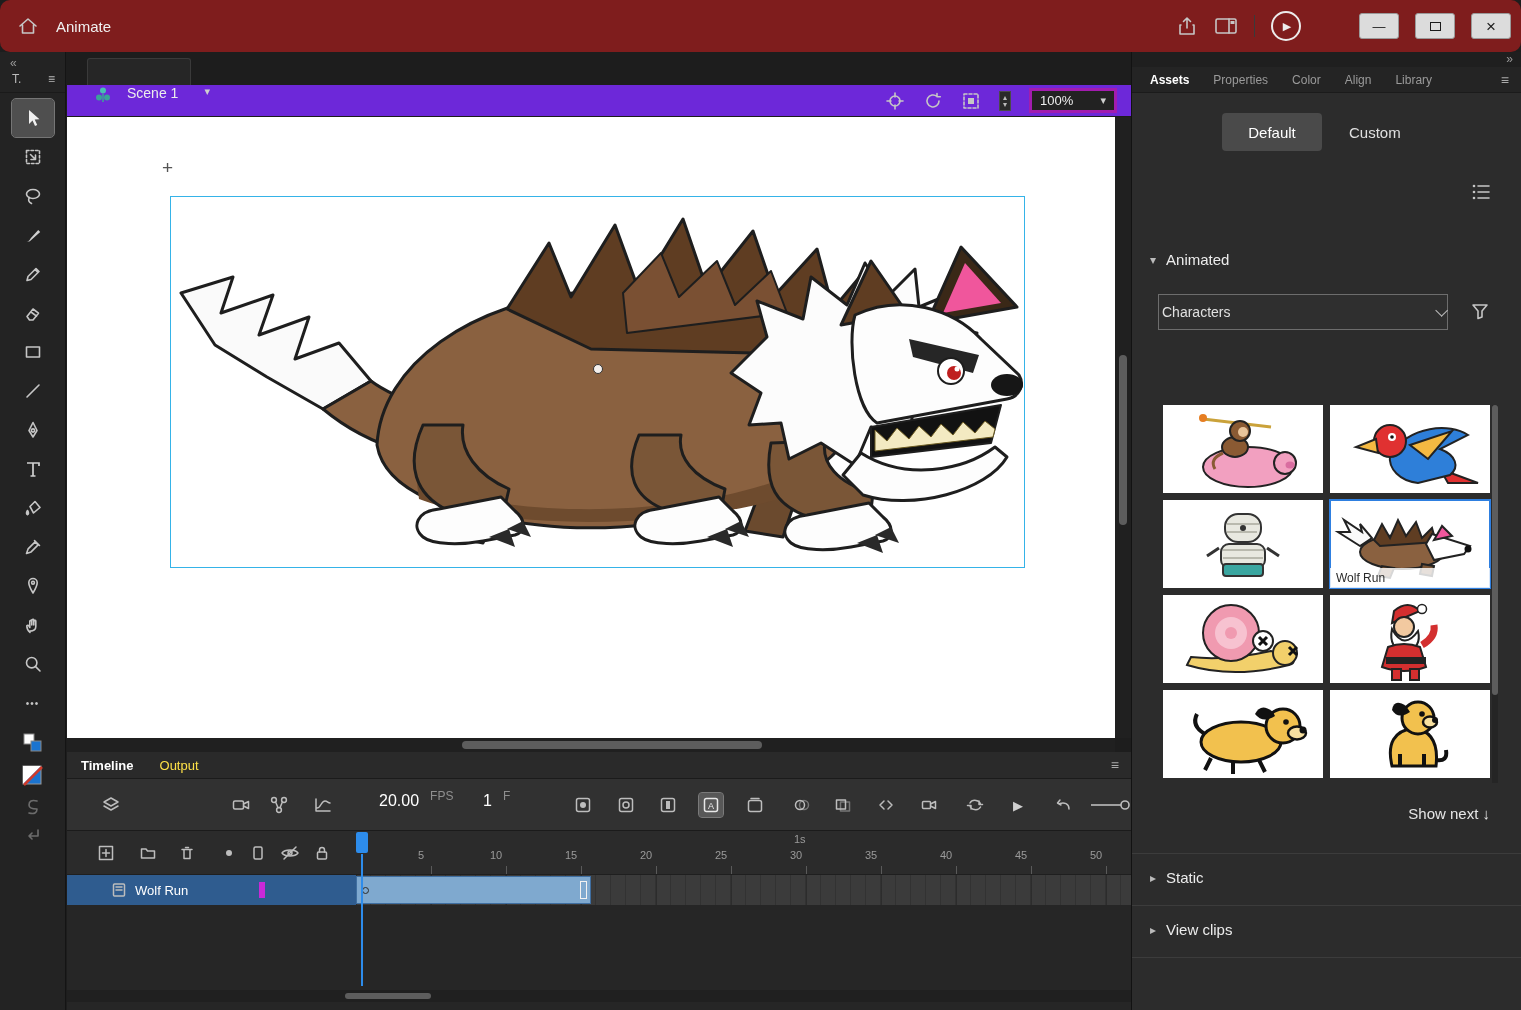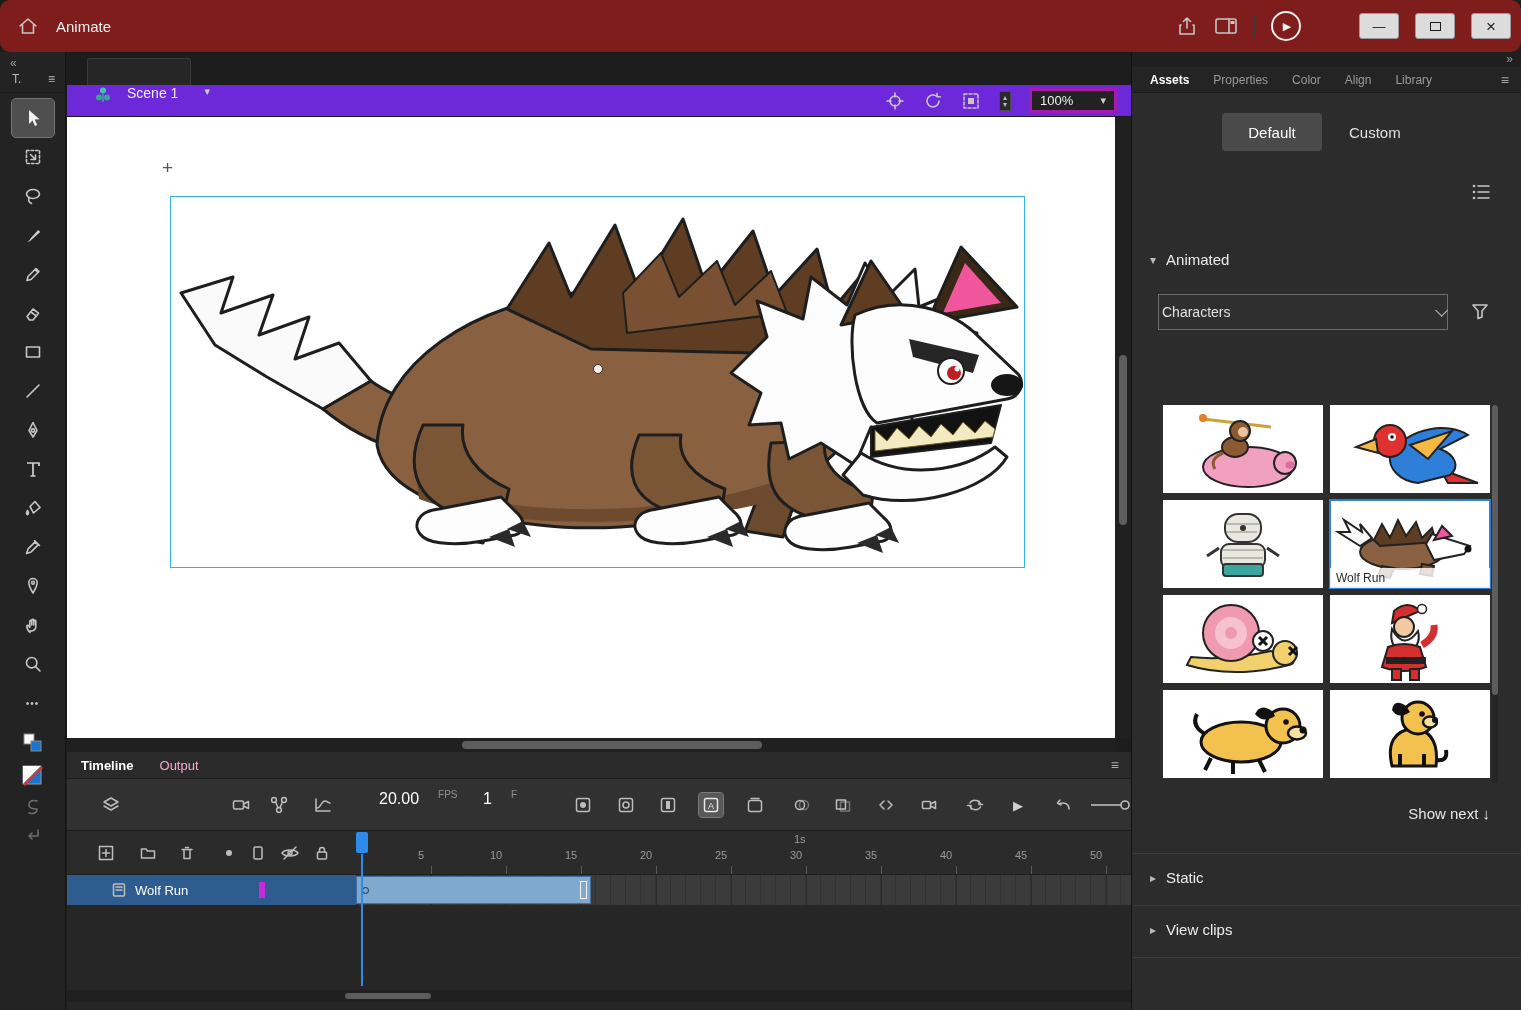--- a/index.html
+++ b/index.html
@@ -44,27 +44,27 @@
 .transform-dot{position:absolute;left:526px;top:247px;width:10px;height:10px;border:1.5px solid #333;border-radius:50%;background:rgba(255,255,255,.9);}
 .v-scroll{position:absolute;left:1115px;top:117px;width:16px;height:621px;background:#202020;}
 .v-thumb{position:absolute;left:4px;top:238px;width:8px;height:170px;background:#5d5d5d;border-radius:4px;}
 .h-scroll{position:absolute;left:67px;top:738px;width:1048px;height:14px;background:#202020;}
 .h-thumb{position:absolute;left:395px;top:3px;width:300px;height:8px;background:#5d5d5d;border-radius:4px;}
 
 
 .timeline{position:absolute;left:67px;top:752px;width:1064px;height:258px;background:#262626;}
 .tl-tabs{height:27px;background:#2a2a2a;border-bottom:1px solid #1b1b1b;display:flex;align-items:center;padding:0 14px;gap:26px;font-size:13px;position:relative;}
 .tl-tab-active{color:#fff;font-weight:bold;}
-.tl-tab{color:#f9a8d4;}
+.tl-tab{color:#fde047;}
 .tl-menu{position:absolute;right:12px;color:#aaa;font-size:14px;}
 .tl-toolbar{position:relative;height:52px;background:#313131;border-bottom:1px solid #1b1b1b;}
 .tl-it{position:absolute;top:14px;width:24px;height:24px;display:flex;align-items:center;justify-content:center;border-radius:3px;}
 .tl-it.active{background:#585858;outline:1px solid #7a7a7a;}
 .fps-block{position:absolute;left:312px;top:10px;color:#fff;font-size:16px;}
-.fps-lab{font-size:10px;color:#8f8f8f;vertical-align:super;margin-left:19px;}
+.fps-lab{font-size:12px;color:#8f8f8f;vertical-align:super;margin-left:11px;}
 .frame-block{position:absolute;left:416px;top:10px;color:#fff;font-size:16px;}
 .tl-row3{position:relative;height:44px;background:#2b2b2b;border-bottom:1px solid #1f1f1f;}
 .lh-it{position:absolute;top:10px;width:24px;height:24px;display:flex;align-items:center;justify-content:center;}
 .ruler-num{position:absolute;top:18px;font-size:11px;color:#9a9a9a;width:24px;text-align:center;}
 .ruler-tick{position:absolute;bottom:0;width:1px;height:8px;background:#5a5a5a;}
 .sec-label{position:absolute;top:2px;font-size:11px;color:#9a9a9a;}
 .tl-row4{position:relative;height:30px;background:#2b2b2b;}
 .layer-name{position:absolute;left:0;top:0;width:289px;height:30px;background:#2f5c8f;display:flex;align-items:center;color:#fff;font-size:13px;}
 .magenta-bar{position:absolute;left:192px;top:7px;width:6px;height:16px;background:#c929d8;}
 .frames-bg{position:absolute;left:289px;top:0;right:0;bottom:0;background:repeating-linear-gradient(90deg,rgba(0,0,0,.25) 0 1px,transparent 1px 75px),repeating-linear-gradient(90deg,#3b3b3b 0 14px,#323232 14px 15px);}

